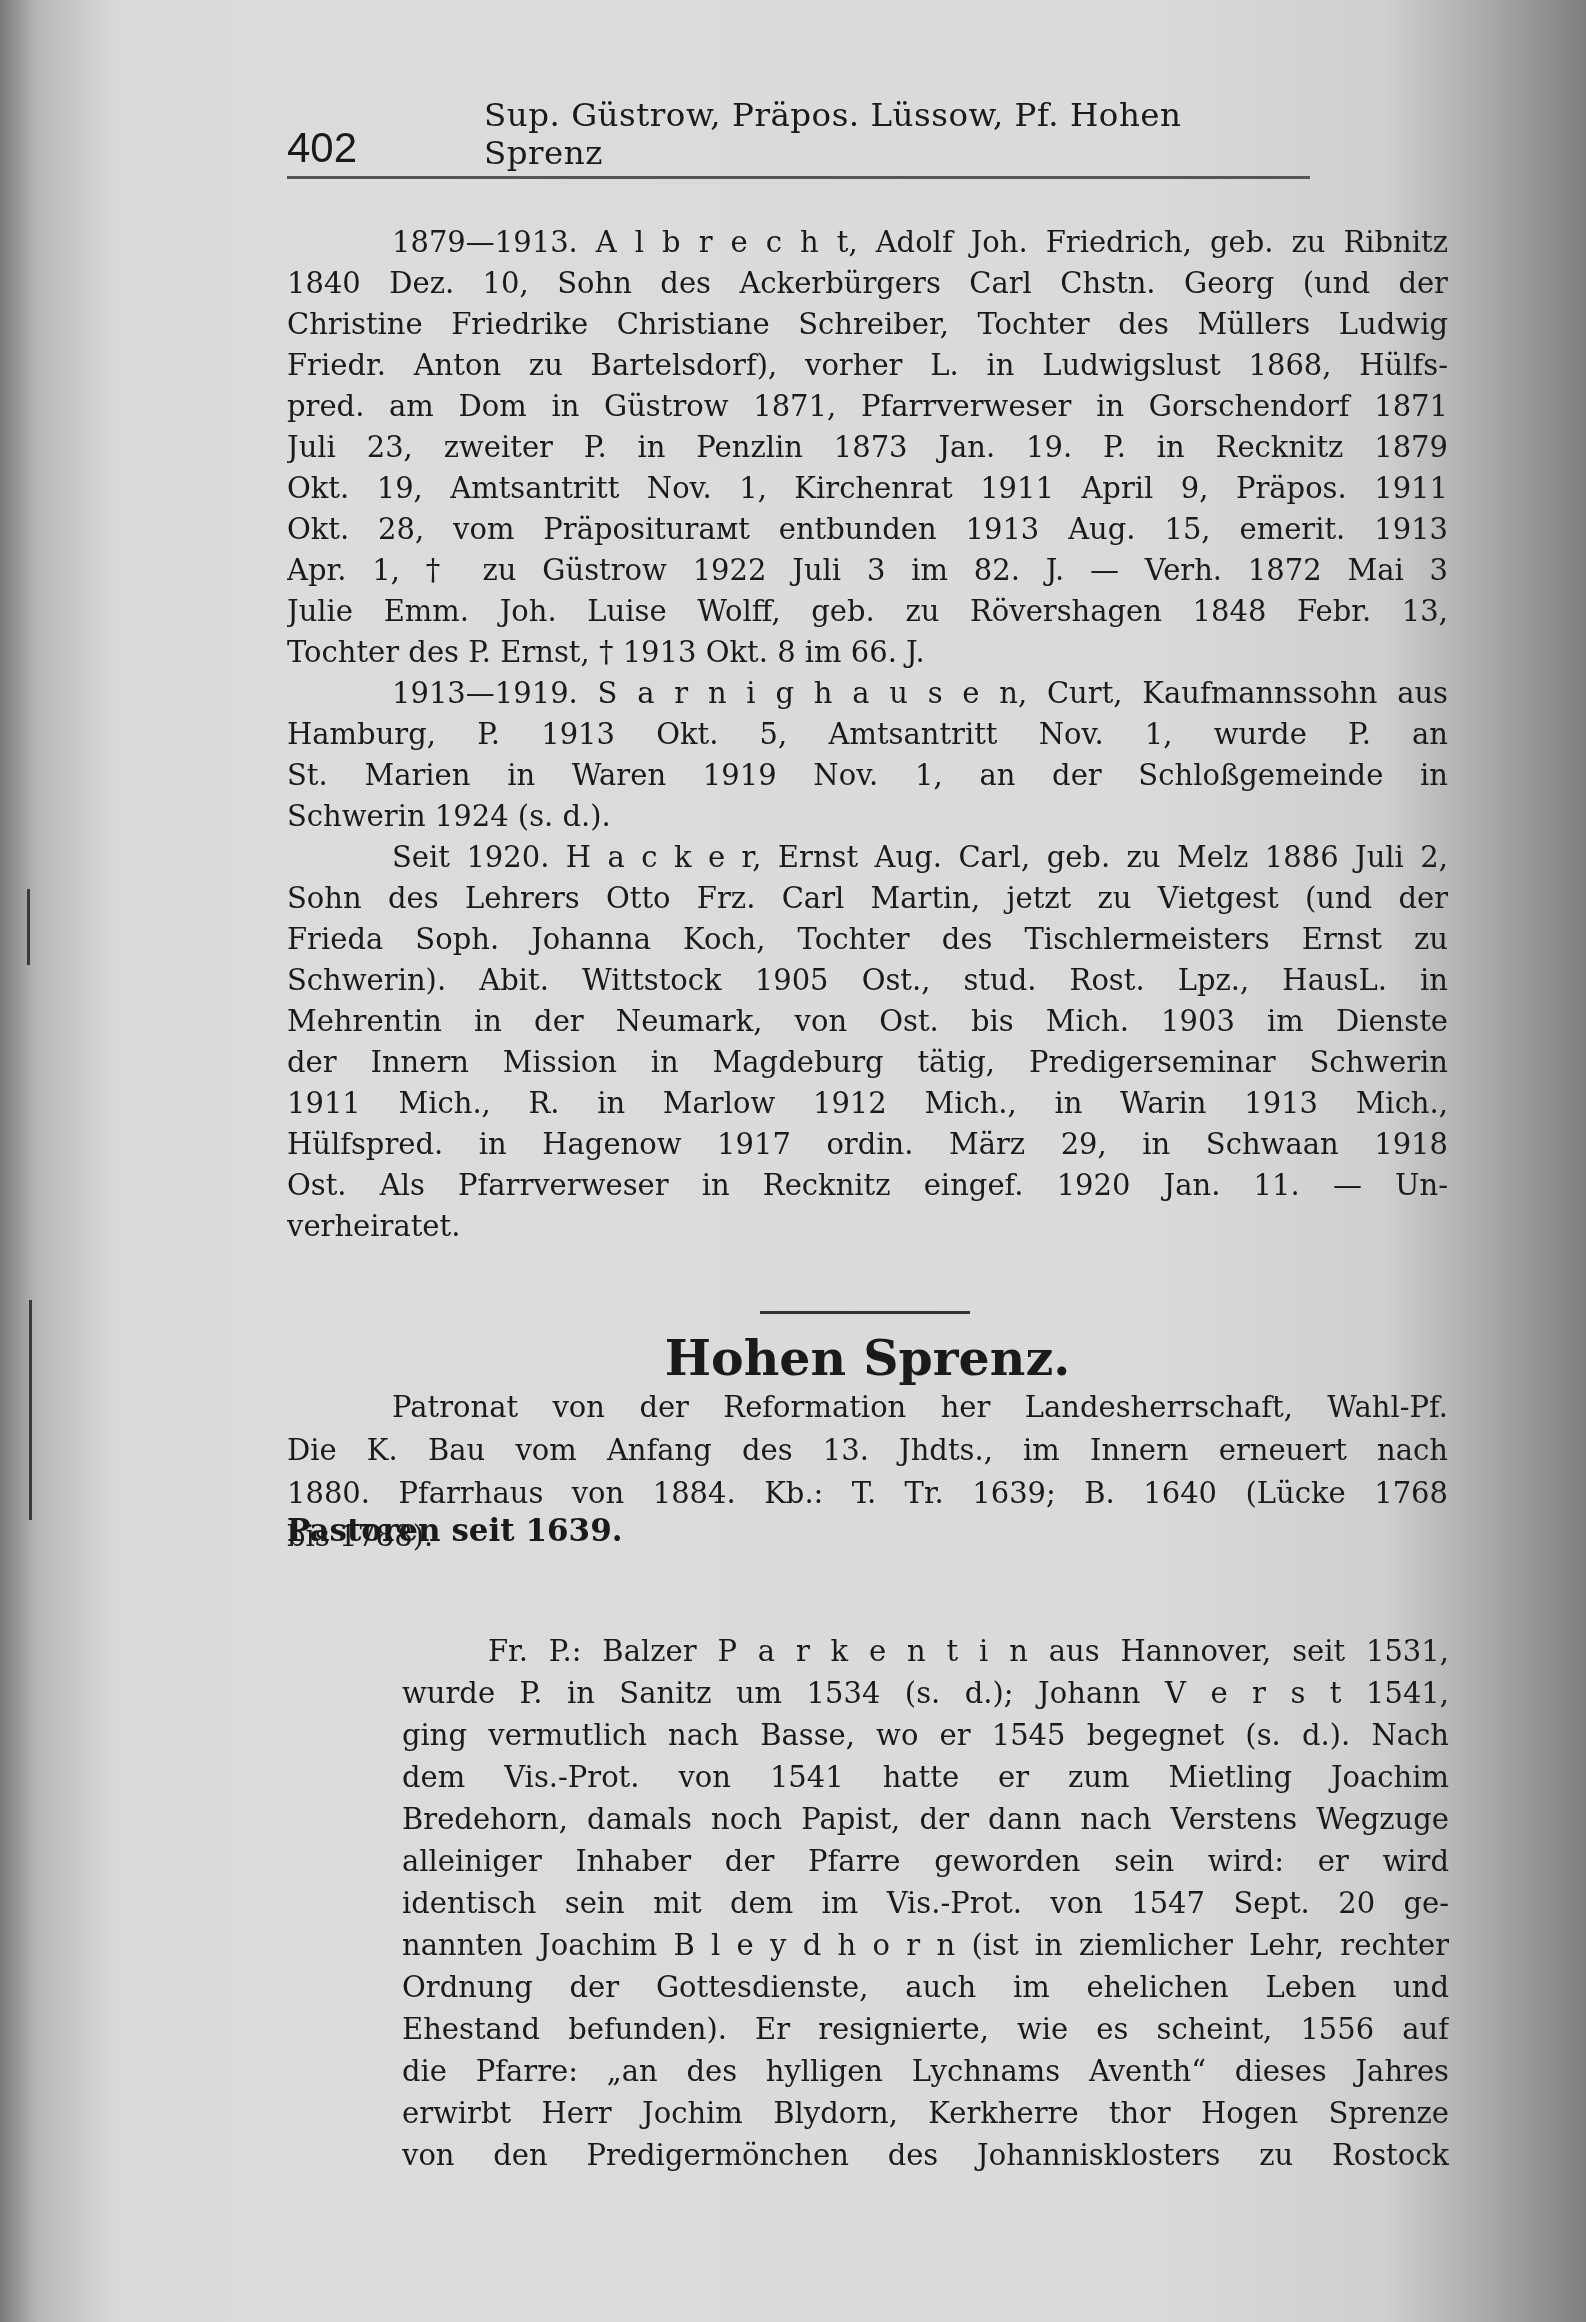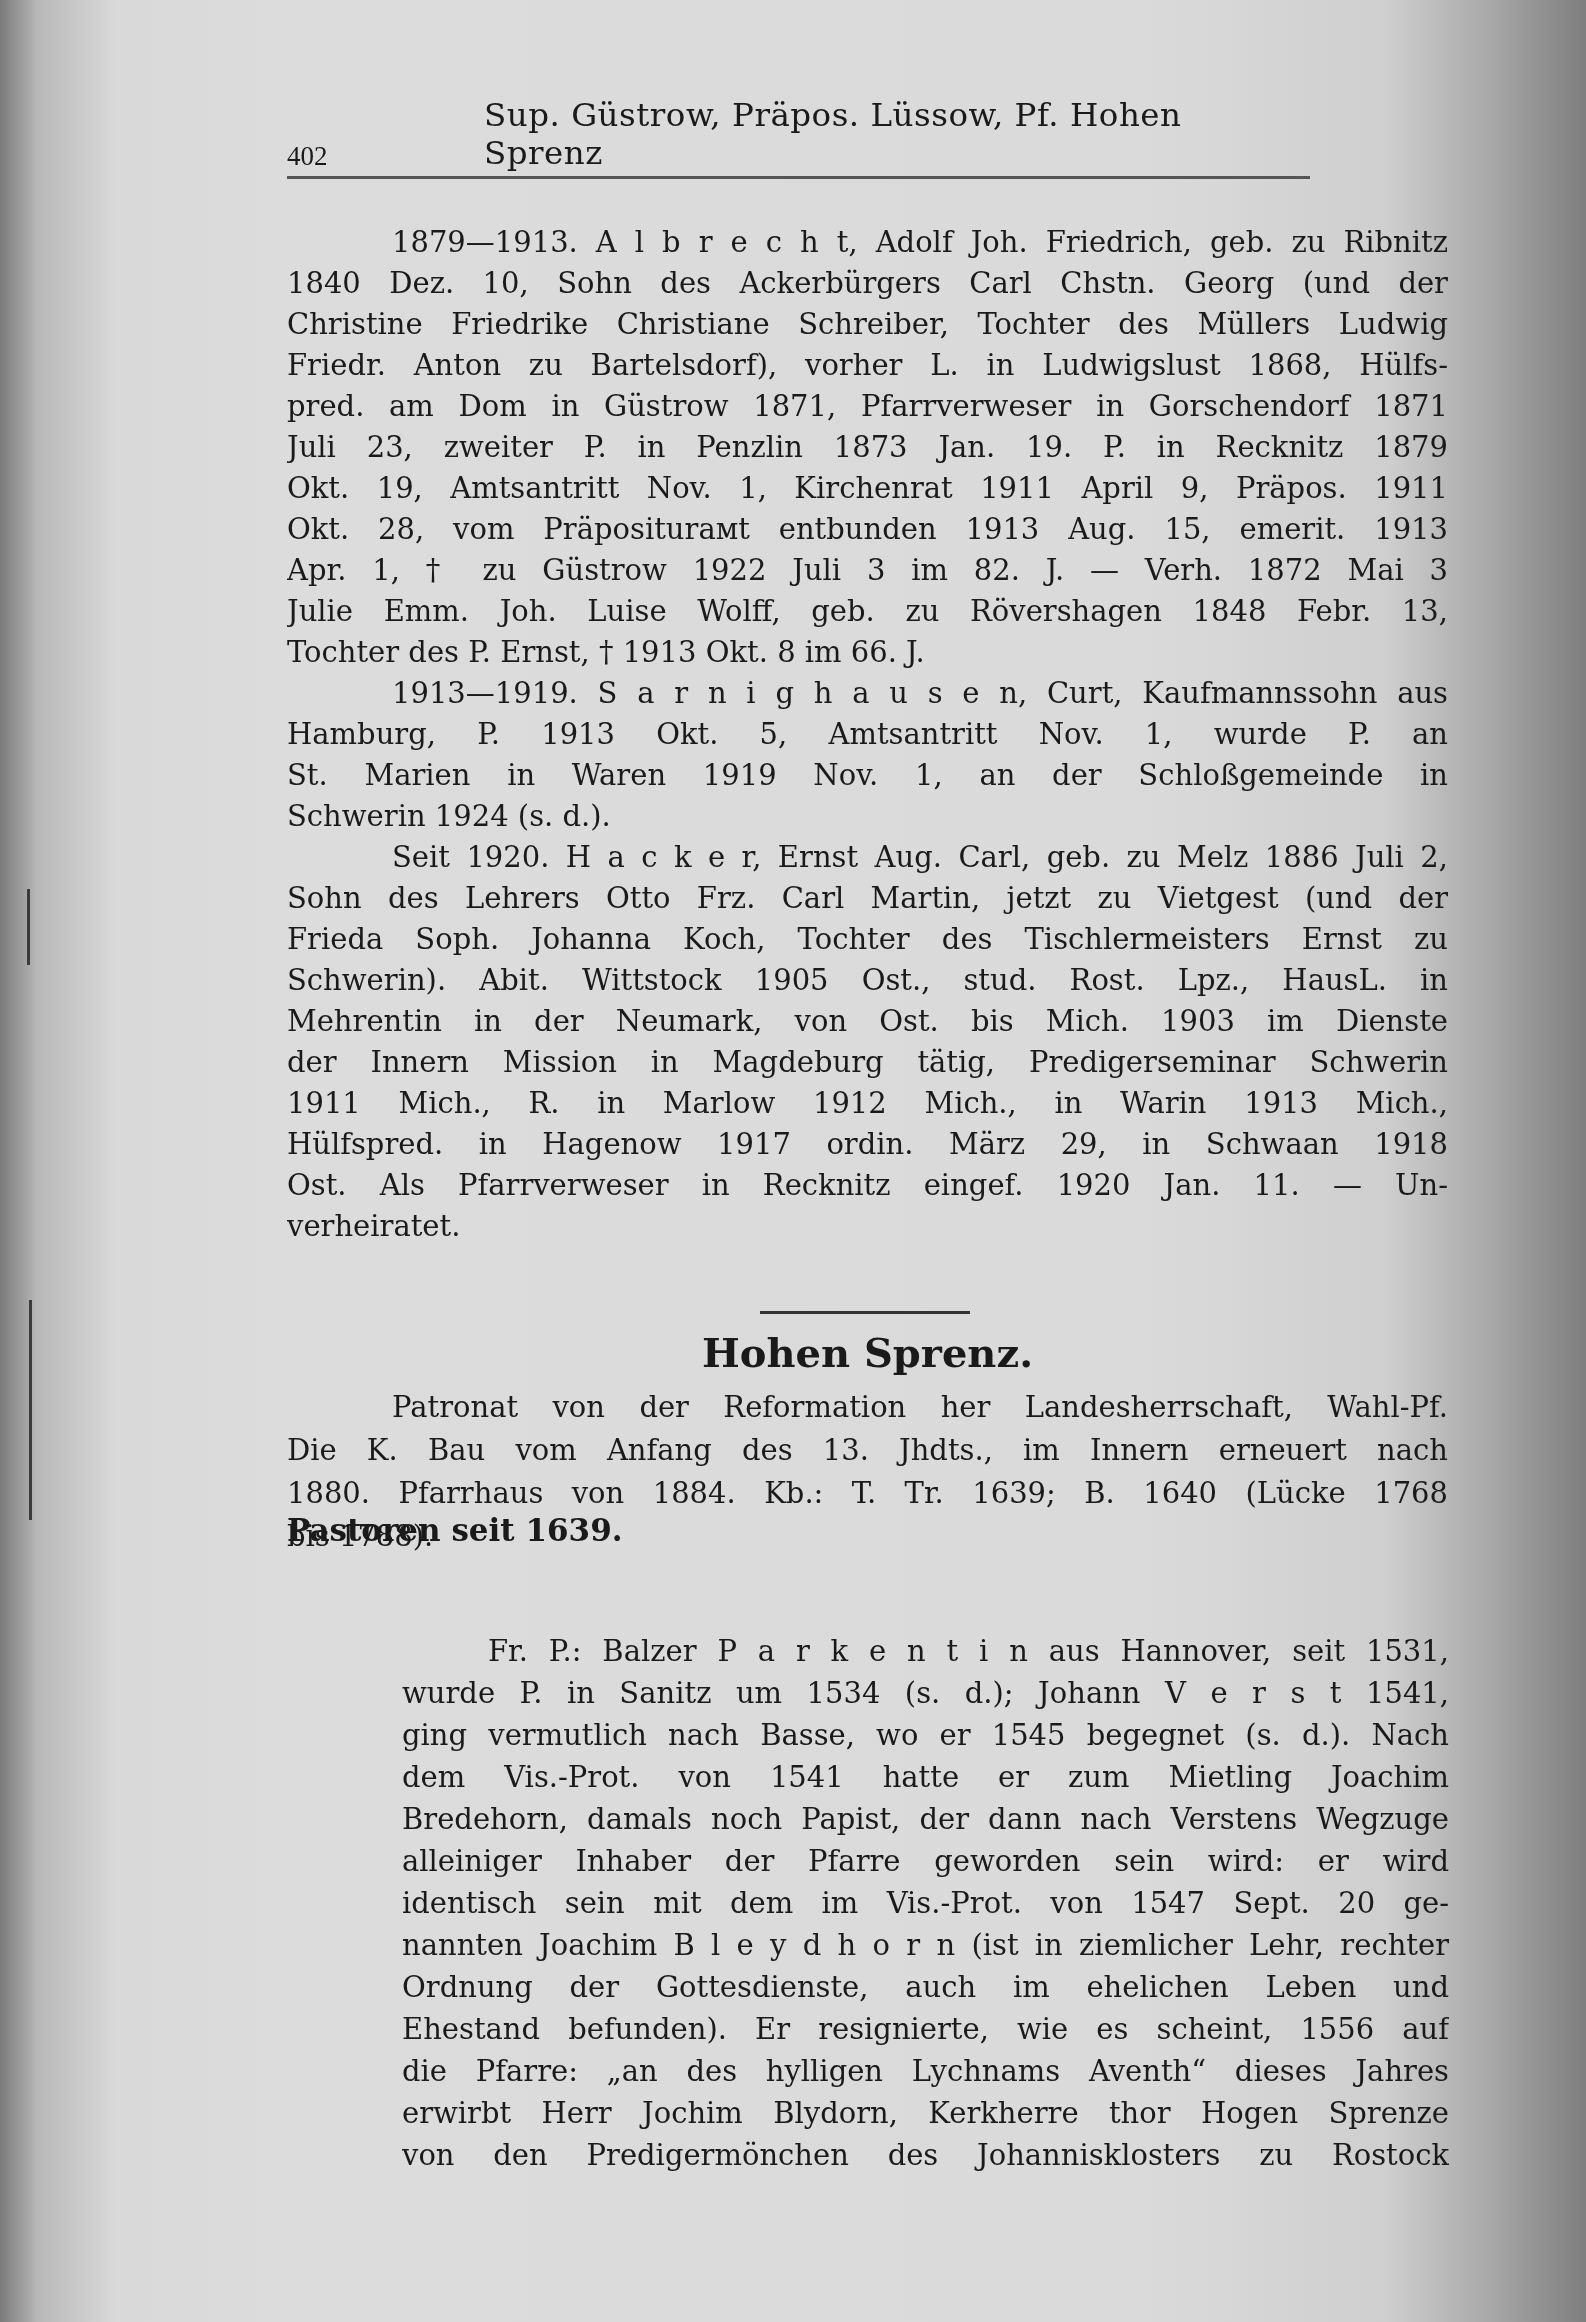--- a/index.html
+++ b/index.html
@@ -8,29 +8,29 @@
     background: linear-gradient(to right, #7a7a7a 0px, #b8b8b8 38px, #d9d9d9 115px, #dcdcdc 287px, #dadada 1147px, #cfcfcf 1386px, #a8a8a8 1491px, #7e7e7e 1587px);
     font-family: "DejaVu Serif", serif;
     color: #1a1a1a;
   }
   .fold-line { position: absolute; left: 27px; width: 2.9px; background: #3a3a3a; }
   .page { position: absolute; left: 287px; top: 0; width: 1161px; }
   .running-head {
     position: absolute; top: 126px; left: 0; width: 1013px; height: 46px;
     font-size: 32.5px; display: flex; align-items: flex-end;
   }
-  .running-head .pageno { width: 182px; font-family: Liberation Serif, serif; font-size: 27px; }
+  .running-head .pageno { width: 182px; font-family: Liberation Sans, sans-serif; font-size: 42px; }
   .running-head .title { flex: 1; letter-spacing: 0.5px; margin-left: 15px; }
   .head-rule { position: absolute; top: 176px; left: 0; width: 1023px; height: 2.9px; background: #555; }
   .body { position: absolute; top: 222px; left: 0; width: 1161px; font-size: 29px; line-height: 41px; }
   .line { height: 41px; white-space: nowrap; text-align: justify; text-align-last: justify; overflow: hidden; }
   .line.last { text-align-last: left; }
   .line.indent { padding-left: 105px; }
   .section-rule { position: absolute; top: 1311px; left: 473px; width: 210px; height: 2.9px; background: #333; }
-  .section-title { position: absolute; top: 1329px; left: 0; width: 1161px; text-align: center; font-size: 40px; font-weight: bold; }
+  .section-title { position: absolute; top: 1329px; left: 0; width: 1161px; text-align: center; font-size: 49px; font-weight: bold; }
   .body2 { position: absolute; top: 1386px; left: 0; width: 1161px; font-size: 29px; line-height: 43px; }
   .body2 .line { height: 43px; }
   .sub-title { position: absolute; top: 1512px; left: 0; width: 1161px; text-align: left; font-size: 31px; font-weight: bold; }
   .body3 { position: absolute; top: 1622px; left: 115px; width: 1047px; font-size: 29px; line-height: 42px; margin-top: 8px; }
   .body3 .line { height: 42px; }
   .body3 .line.indent { padding-left: 86px; }
 </style>
 </head>
 <body>
 

